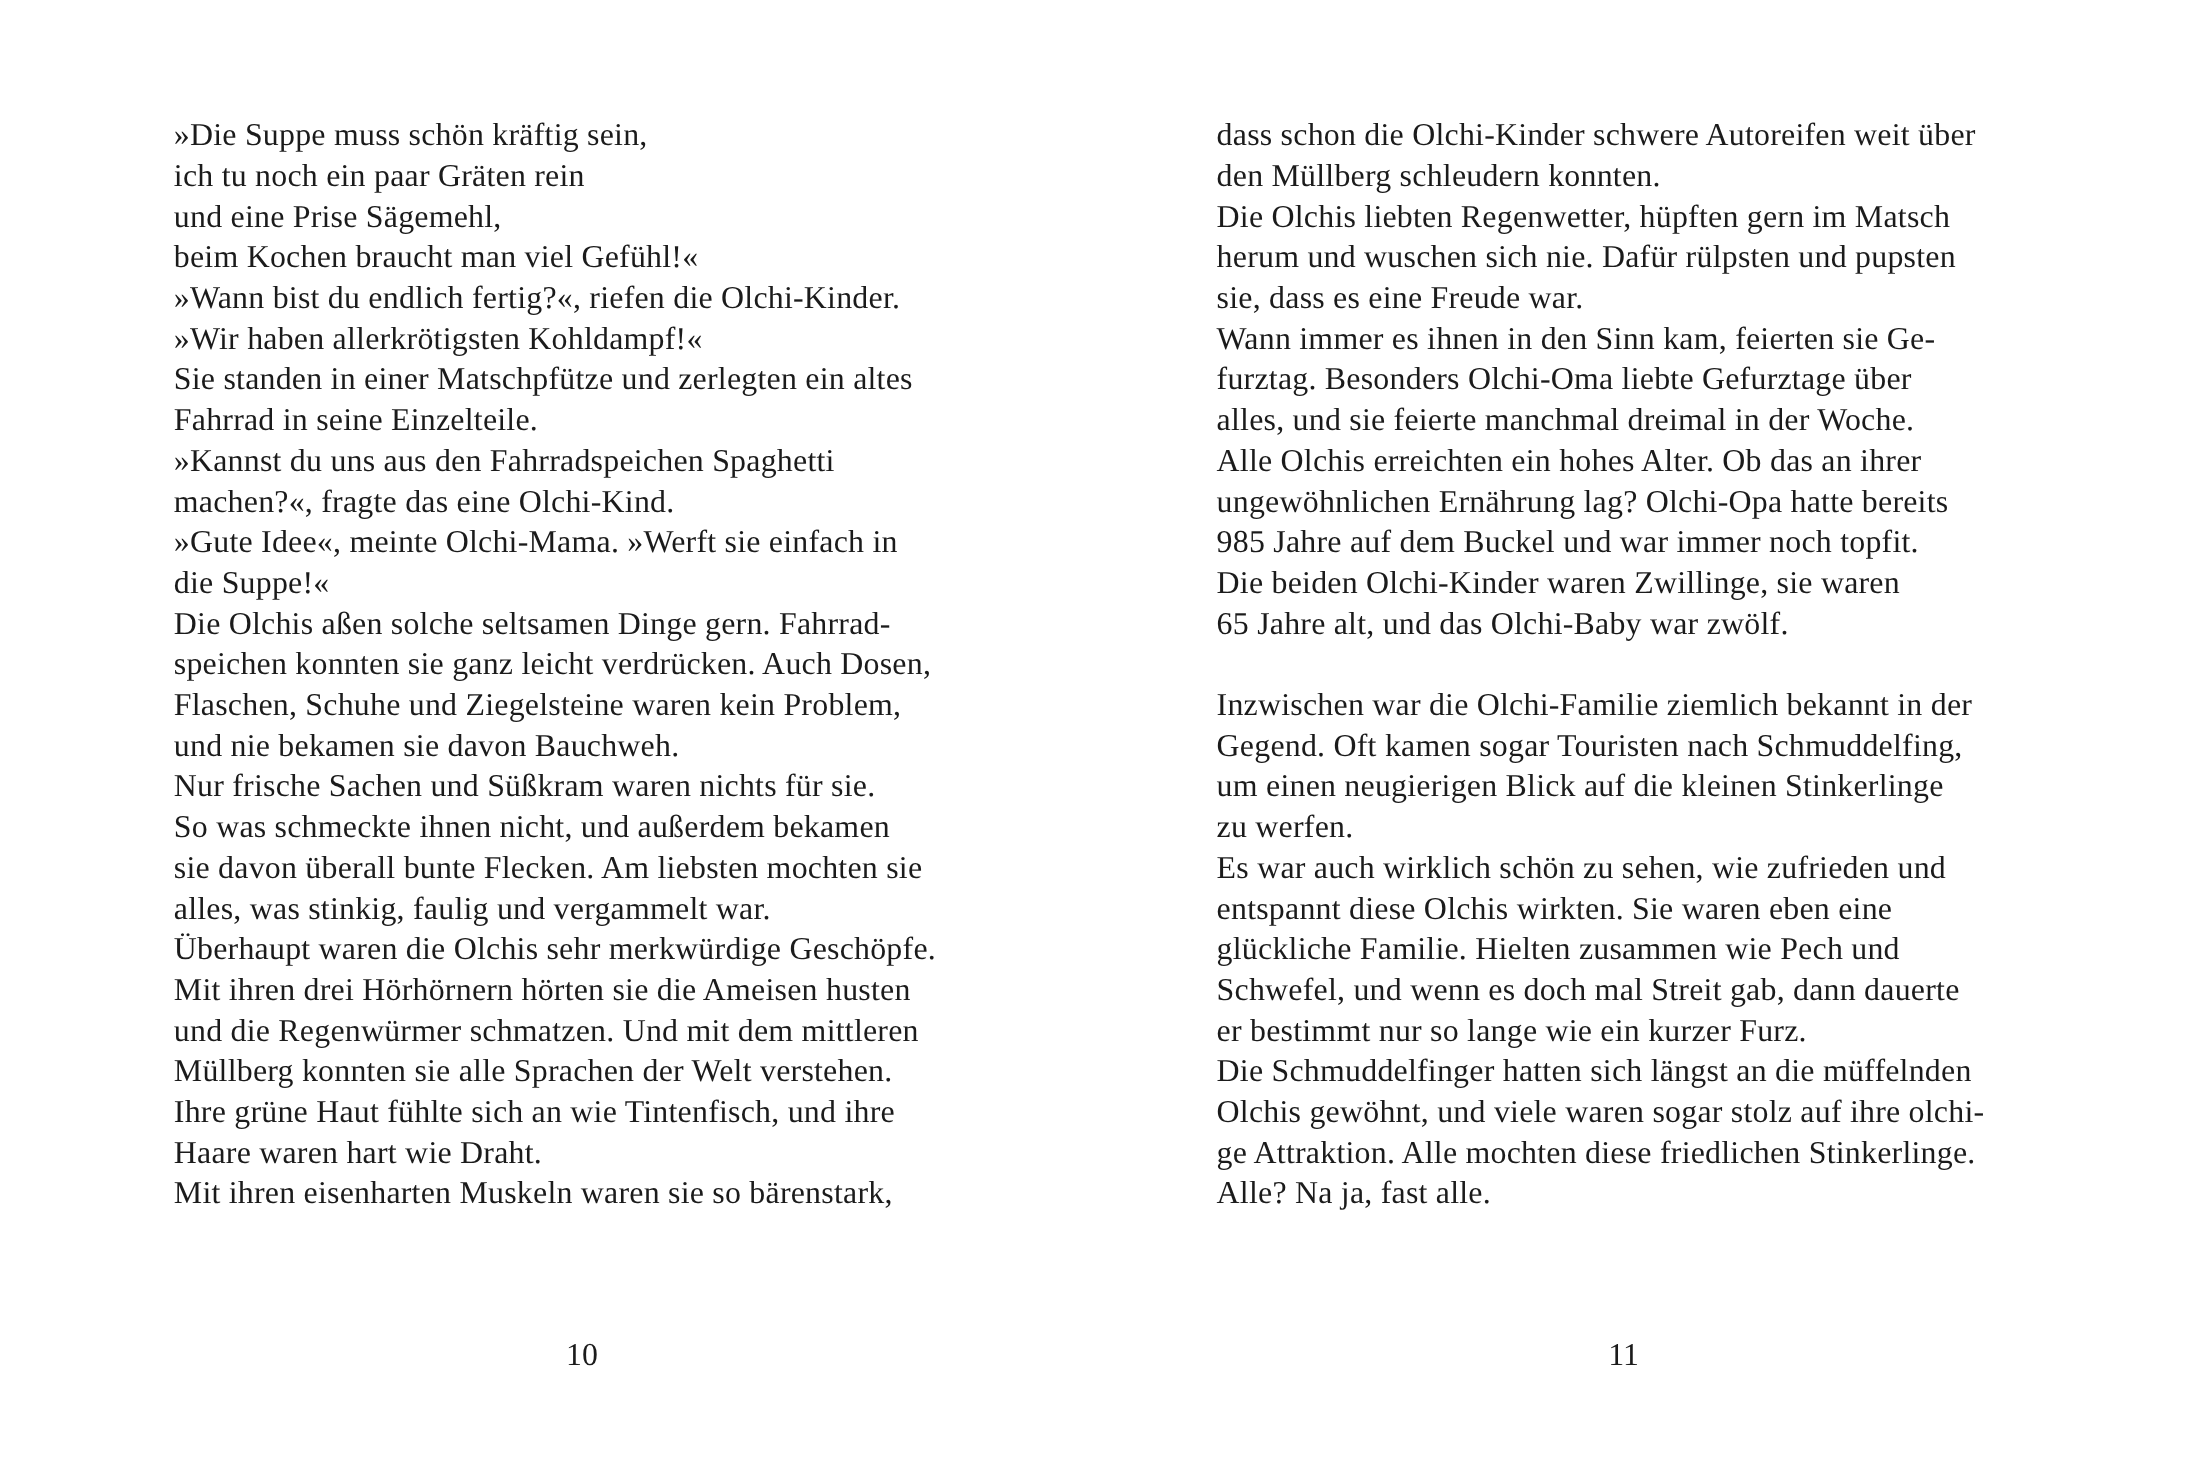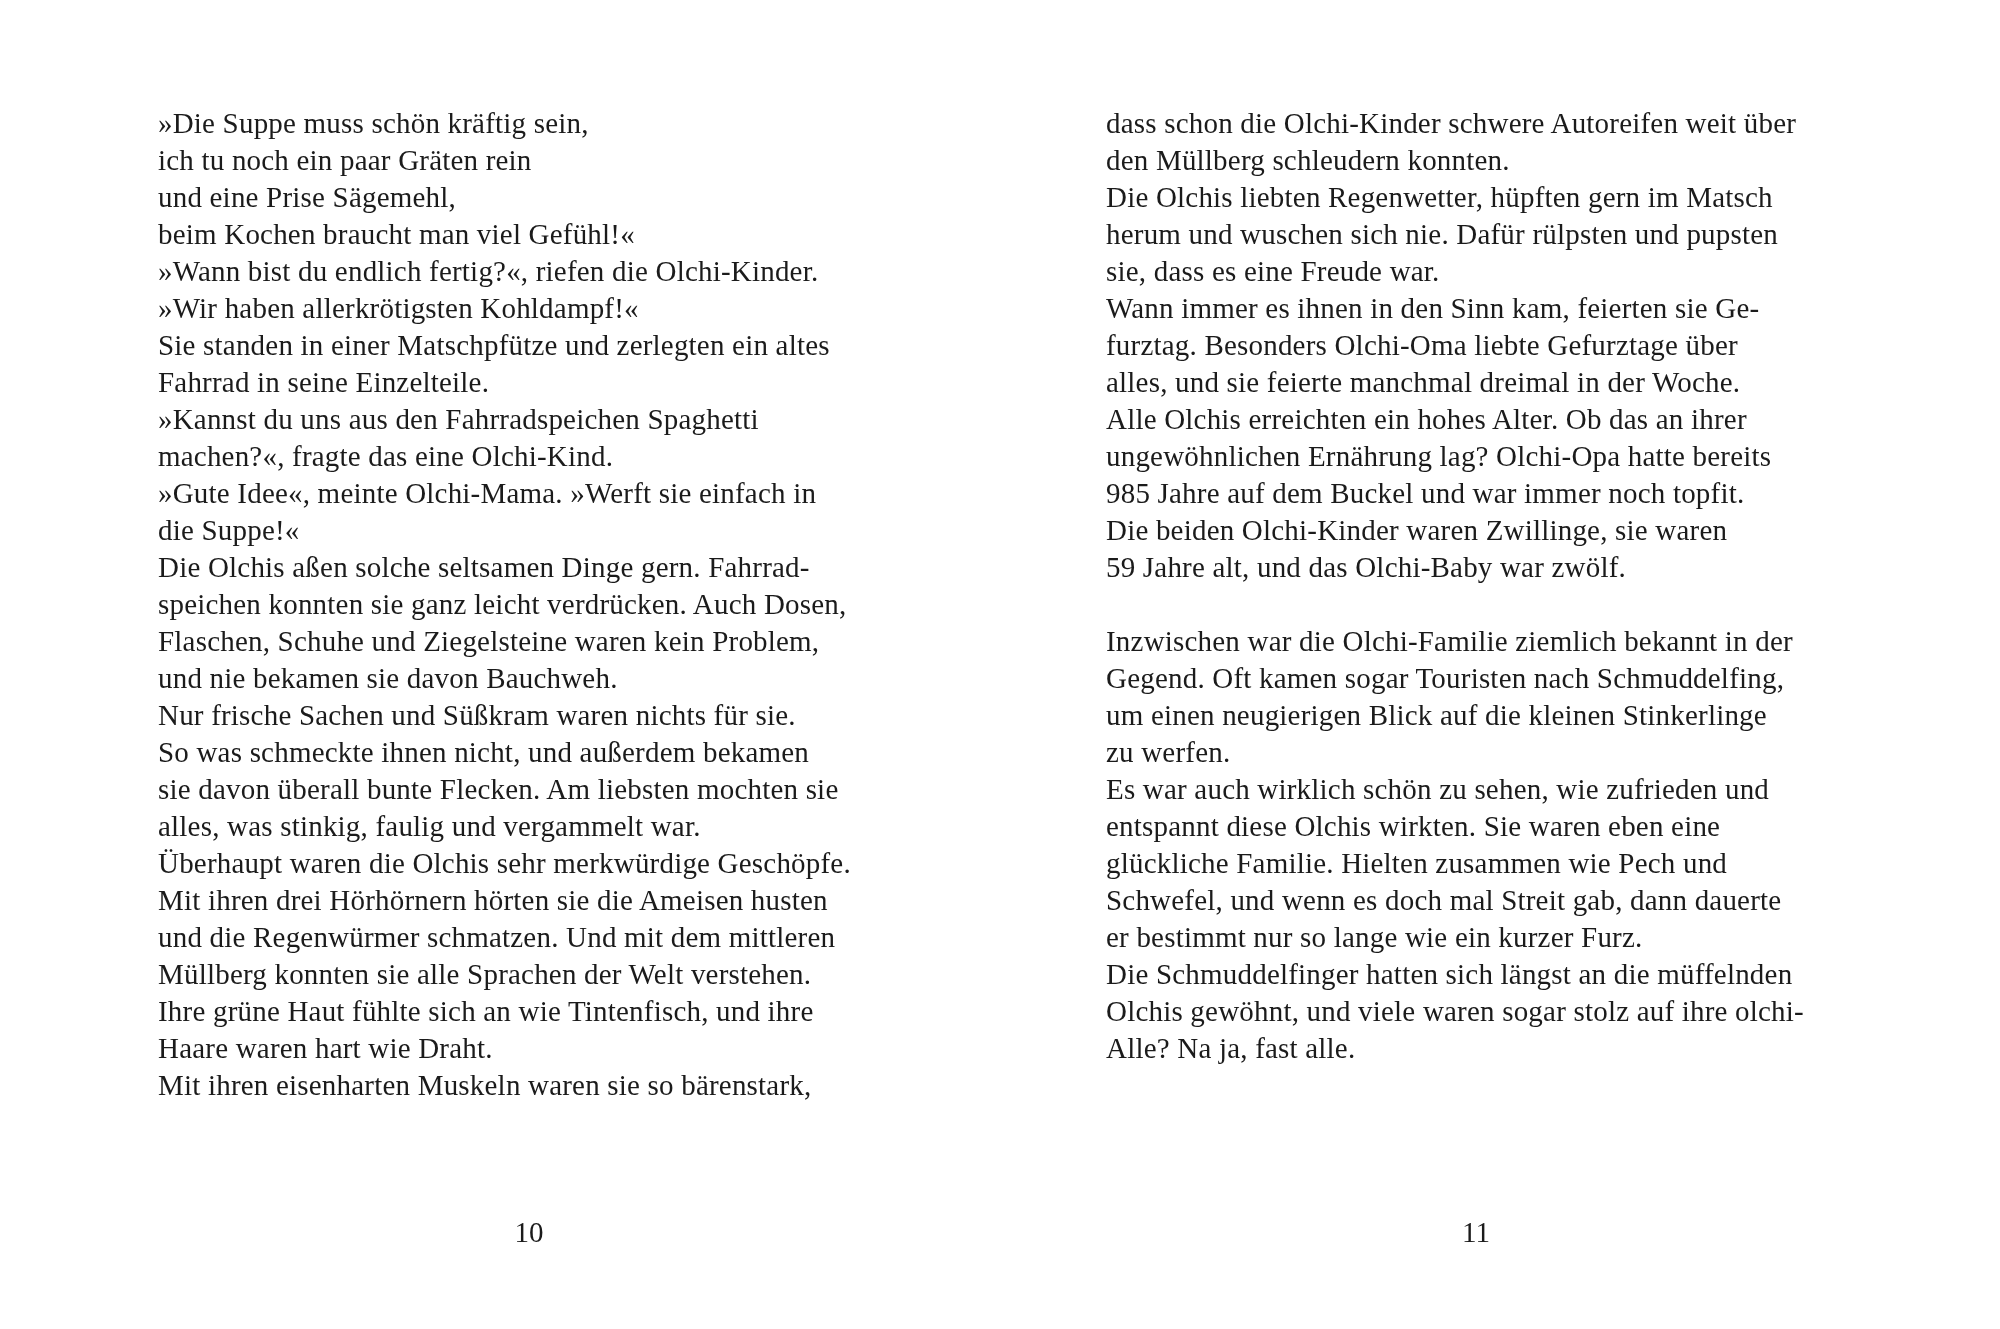--- a/index.html
+++ b/index.html
@@ -81,32 +81,33 @@
     <div class="line">Die Olchis liebten Regenwetter, hüpften gern im Matsch</div>
     <div class="line">herum und wuschen sich nie. Dafür rülpsten und pupsten</div>
     <div class="line">sie, dass es eine Freude war.</div>
     <div class="line">Wann immer es ihnen in den Sinn kam, feierten sie Ge-</div>
     <div class="line">furztag. Besonders Olchi-Oma liebte Gefurztage über</div>
     <div class="line">alles, und sie feierte manchmal dreimal in der Woche.</div>
     <div class="line">Alle Olchis erreichten ein hohes Alter. Ob das an ihrer</div>
     <div class="line">ungewöhnlichen Ernährung lag? Olchi-Opa hatte bereits</div>
     <div class="line">985 Jahre auf dem Buckel und war immer noch topfit.</div>
     <div class="line">Die beiden Olchi-Kinder waren Zwillinge, sie waren</div>
-    <div class="line">59 Jahre alt, und das Olchi-Baby war zwölf.</div>
+    <div class="line">65 Jahre alt, und das Olchi-Baby war zwölf.</div>
     <div class="line"></div>
     <div class="line">Inzwischen war die Olchi-Familie ziemlich bekannt in der</div>
     <div class="line">Gegend. Oft kamen sogar Touristen nach Schmuddelfing,</div>
     <div class="line">um einen neugierigen Blick auf die kleinen Stinkerlinge</div>
     <div class="line">zu werfen.</div>
     <div class="line">Es war auch wirklich schön zu sehen, wie zufrieden und</div>
     <div class="line">entspannt diese Olchis wirkten. Sie waren eben eine</div>
     <div class="line">glückliche Familie. Hielten zusammen wie Pech und</div>
     <div class="line">Schwefel, und wenn es doch mal Streit gab, dann dauerte</div>
     <div class="line">er bestimmt nur so lange wie ein kurzer Furz.</div>
     <div class="line">Die Schmuddelfinger hatten sich längst an die müffelnden</div>
     <div class="line">Olchis gewöhnt, und viele waren sogar stolz auf ihre olchi-</div>
+    <div class="line">ge Attraktion. Alle mochten diese friedlichen Stinkerlinge.</div>
     <div class="line">Alle? Na ja, fast alle.</div>
   </div>
 
   <div class="page-number left">10</div>
   <div class="page-number right">11</div>
 
 </div>
 
 </body></html>

